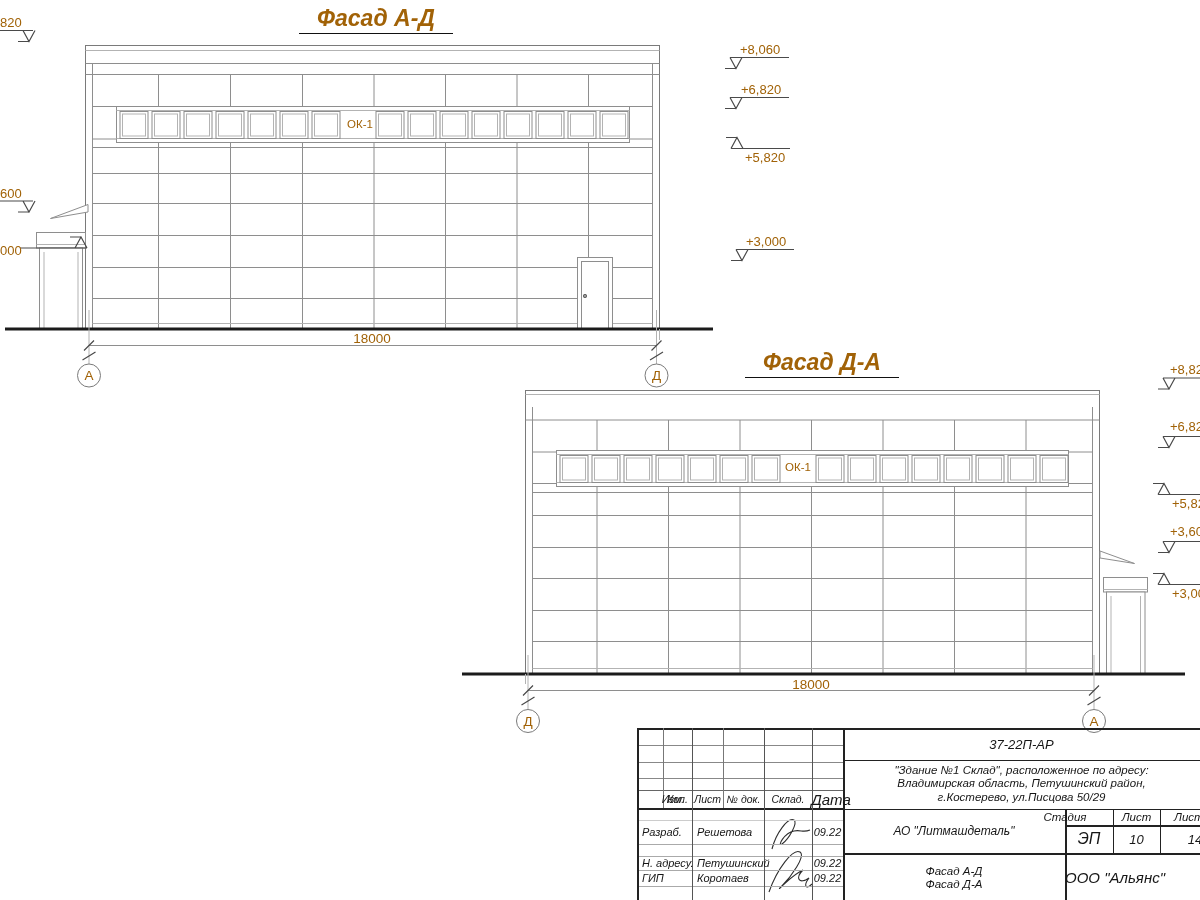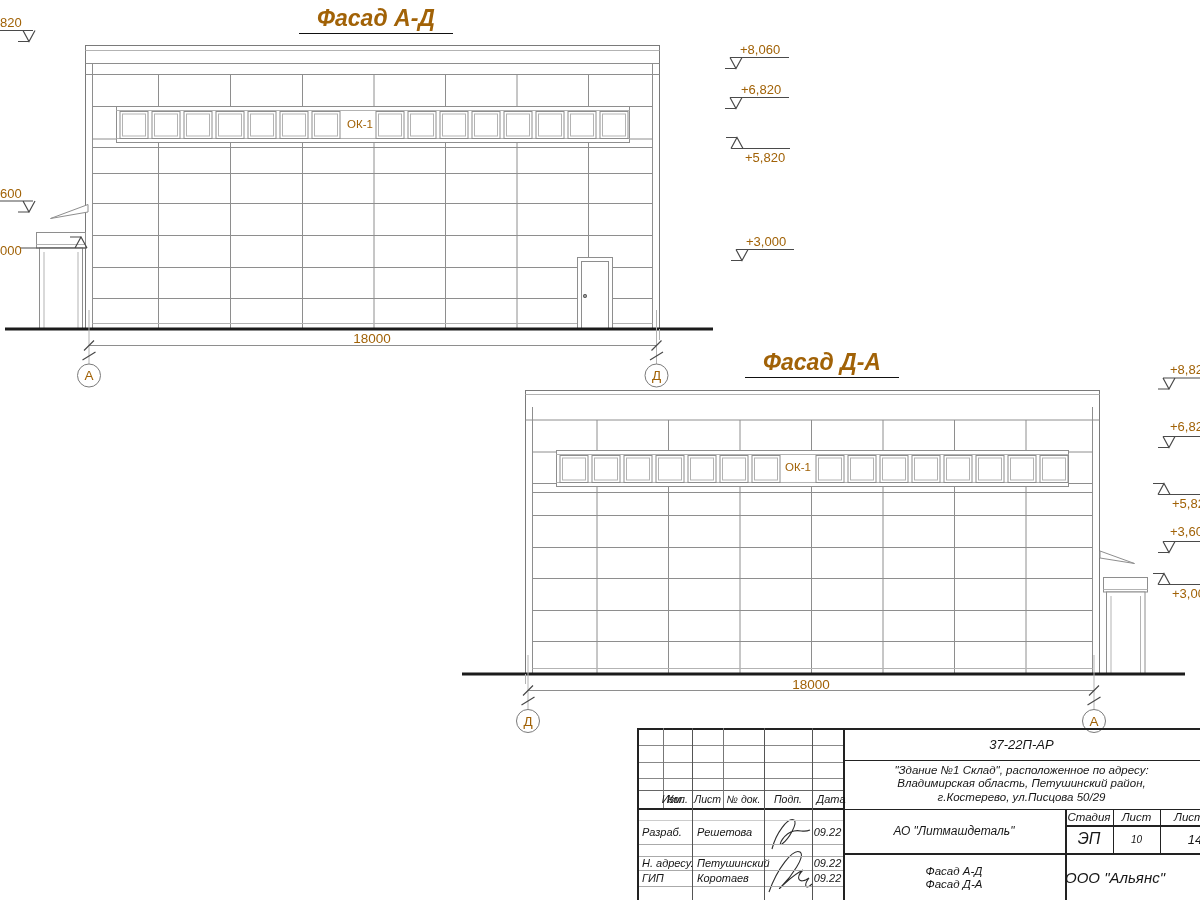--- a/index.html
+++ b/index.html
@@ -250,45 +250,45 @@
   <div class="v" style="left:175px;top:0;width:1px;height:175px;background:#555;"></div>
   <div class="v" style="left:206px;top:0;width:2px;height:175px;"></div>
   <div class="v" style="left:428px;top:81px;width:1.8px;height:94px;"></div>
   <div class="v" style="left:476px;top:81px;width:1.3px;height:44px;"></div>
   <div class="v" style="left:523px;top:81px;width:1.3px;height:44px;"></div>
 
   <div class="cell" style="left:0;top:62px;width:26px;height:18px;font-size:10.5px;padding-left:23px;">Изм.</div>
   <div class="cell" style="left:26px;top:62px;width:29px;height:18px;font-size:10.5px;">Кол.</div>
   <div class="cell" style="left:55px;top:62px;width:31px;height:18px;font-size:10.5px;">Лист</div>
   <div class="cell" style="left:86px;top:62px;width:41px;height:18px;font-size:10.5px;">№ док.</div>
-  <div class="cell" style="left:127px;top:62px;width:48px;height:18px;font-size:10.5px;">Подп.</div>
-  <div class="cell" style="left:175px;top:62px;width:38px;height:18px;font-size:11px;">Дата</div>
+  <div class="cell" style="left:127px;top:62px;width:48px;height:18px;font-size:10.5px;">Склад.</div>
+  <div class="cell" style="left:175px;top:62px;width:38px;height:18px;font-size:15px;">Дата</div>
 
   <div class="cell left-al" style="left:0;top:92px;width:55px;height:24px;">Разраб.</div>
   <div class="cell left-al" style="left:55px;top:92px;width:72px;height:24px;">Решетова</div>
   <div class="cell" style="left:175px;top:92px;width:31px;height:24px;">09.22</div>
   <div class="cell left-al" style="left:0;top:128px;width:55px;height:14px;">Н. адресу.</div>
   <div class="cell left-al" style="left:55px;top:128px;width:72px;height:14px;">Петушинский</div>
   <div class="cell" style="left:175px;top:128px;width:31px;height:14px;">09.22</div>
   <div class="cell left-al" style="left:0;top:142px;width:55px;height:16px;">ГИП</div>
   <div class="cell left-al" style="left:55px;top:142px;width:72px;height:16px;">Коротаев</div>
   <div class="cell" style="left:175px;top:142px;width:31px;height:16px;">09.22</div>
 
   <div class="cell" style="left:206px;top:2px;width:357px;height:28px;font-size:13px;">37-22П-АР</div>
   <div class="cell" style="left:206px;top:33px;width:357px;height:46px;font-size:11.5px;line-height:13.5px;flex-direction:column;">
     <div>"Здание №1 Склад", расположенное по адресу:</div>
     <div>Владимирская область, Петушинский район,</div>
     <div>г.Костерево, ул.Писцова 50/29</div>
   </div>
   <div class="cell" style="left:206px;top:81px;width:222px;height:44px;font-size:12px;">АО "Литмашдеталь"</div>
-  <div class="cell" style="left:428px;top:81px;width:48px;height:16px;font-size:11.5px;">Стадия</div>
+  <div class="cell" style="left:404px;top:81px;width:48px;height:16px;font-size:11.5px;">Стадия</div>
   <div class="cell" style="left:476px;top:81px;width:47px;height:16px;font-size:11.5px;">Лист</div>
   <div class="cell" style="left:523px;top:81px;width:70px;height:16px;font-size:11.5px;">Листов</div>
   <div class="cell" style="left:428px;top:97px;width:48px;height:28px;font-size:16px;">ЭП</div>
-  <div class="cell" style="left:476px;top:97px;width:47px;height:28px;font-size:10px;">10</div>
+  <div class="cell" style="left:476px;top:97px;width:47px;height:28px;font-size:13px;">10</div>
   <div class="cell" style="left:523px;top:97px;width:70px;height:28px;font-size:13px;">14</div>
   <div class="cell" style="left:206px;top:125px;width:222px;height:50px;font-size:11.5px;line-height:13px;flex-direction:column;">
     <div>Фасад А-Д</div>
     <div>Фасад Д-А</div>
   </div>
   <div class="cell" style="left:416px;top:138px;width:124px;height:22px;font-size:15px;">ООО "Альянс"</div>
 </div>
 
 </div>
 

